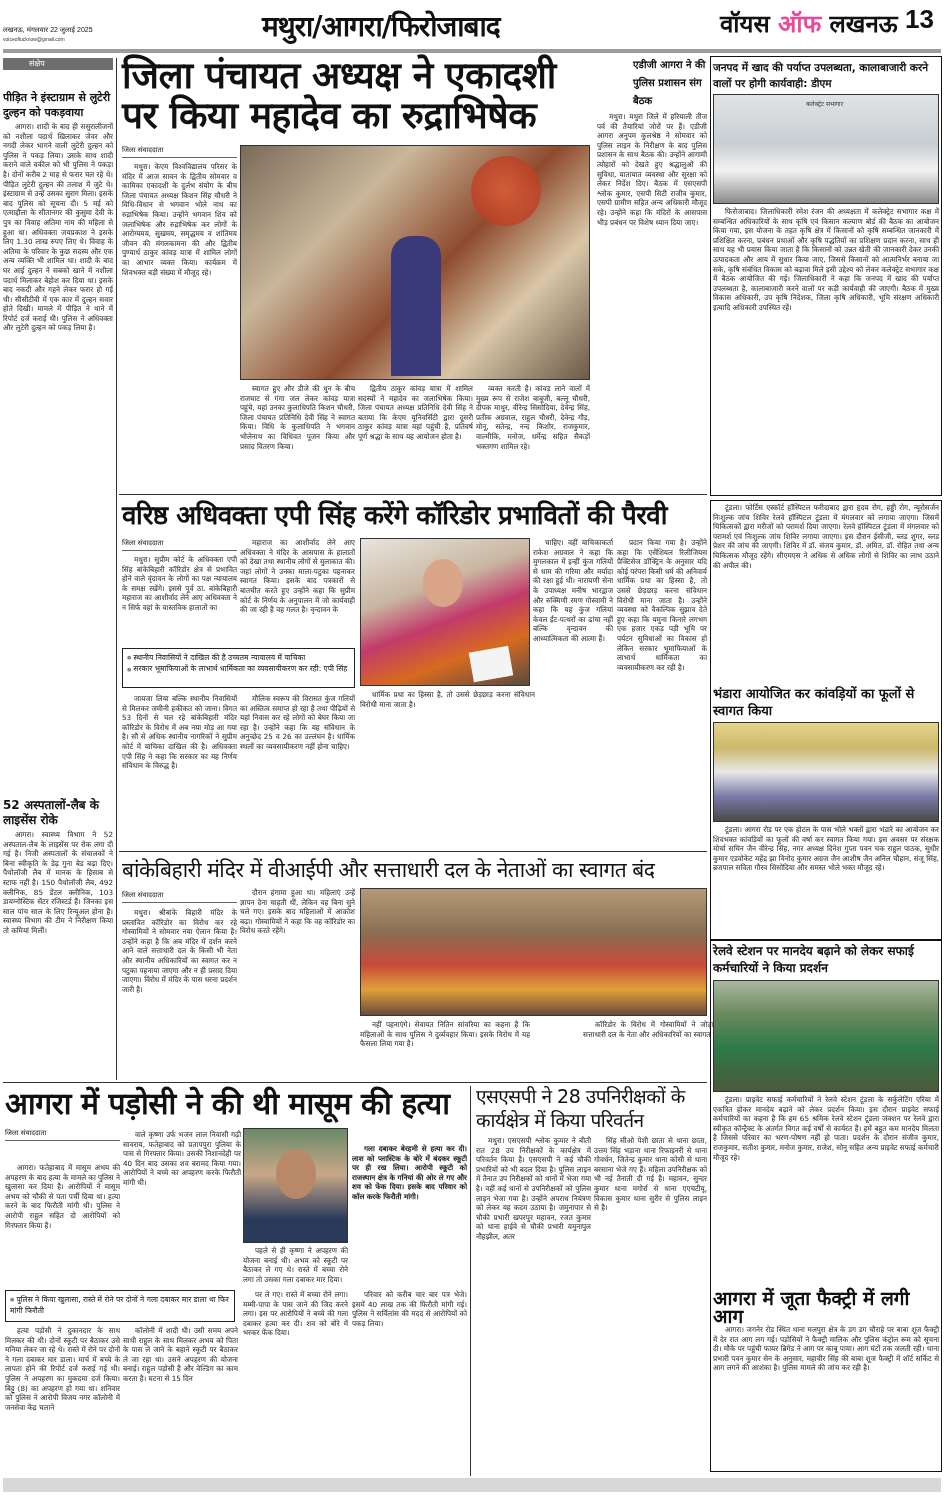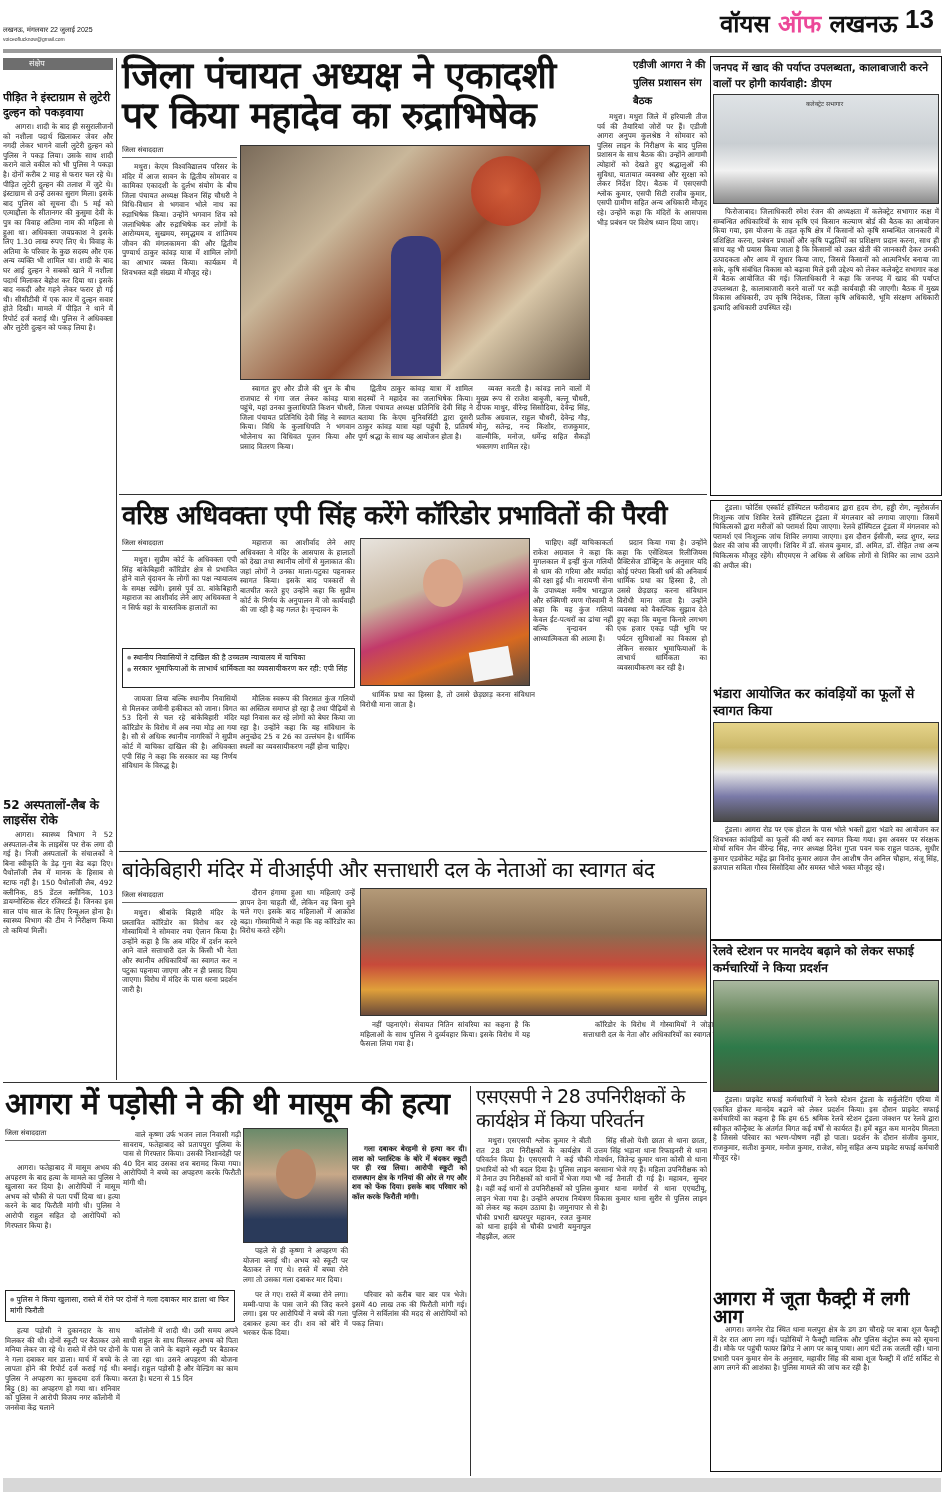--- a/index.html
+++ b/index.html
@@ -32,20 +32,21 @@
   .bullet-box div::before { content: "\25CF"; color: #888; font-size: 5px; margin-right: 2px; vertical-align: middle; }
 
   .footer-bar { position: absolute; left: 3px; top: 1478px; width: 938px; height: 14px; background: #d8d8d8; }
 </style>
 </head>
 <body>
 
 <div class="masthead">
   <div class="mh-date">लखनऊ, मंगलवार 22 जुलाई 2025</div>
   <div class="mh-email">voiceoflucknow@gmail.com</div>
+  <div class="mh-section">मथुरा/आगरा/फिरोजाबाद</div>
   <div class="mh-brand">
     <span>वॉयस</span>
     <span class="gray">ऑफ</span>
     <span>लखनऊ</span>
   </div>
   <div class="mh-page">13</div>
 </div>
 <div class="mh-rule"></div>
 
 <div class="sankshep">संक्षेप</div>

